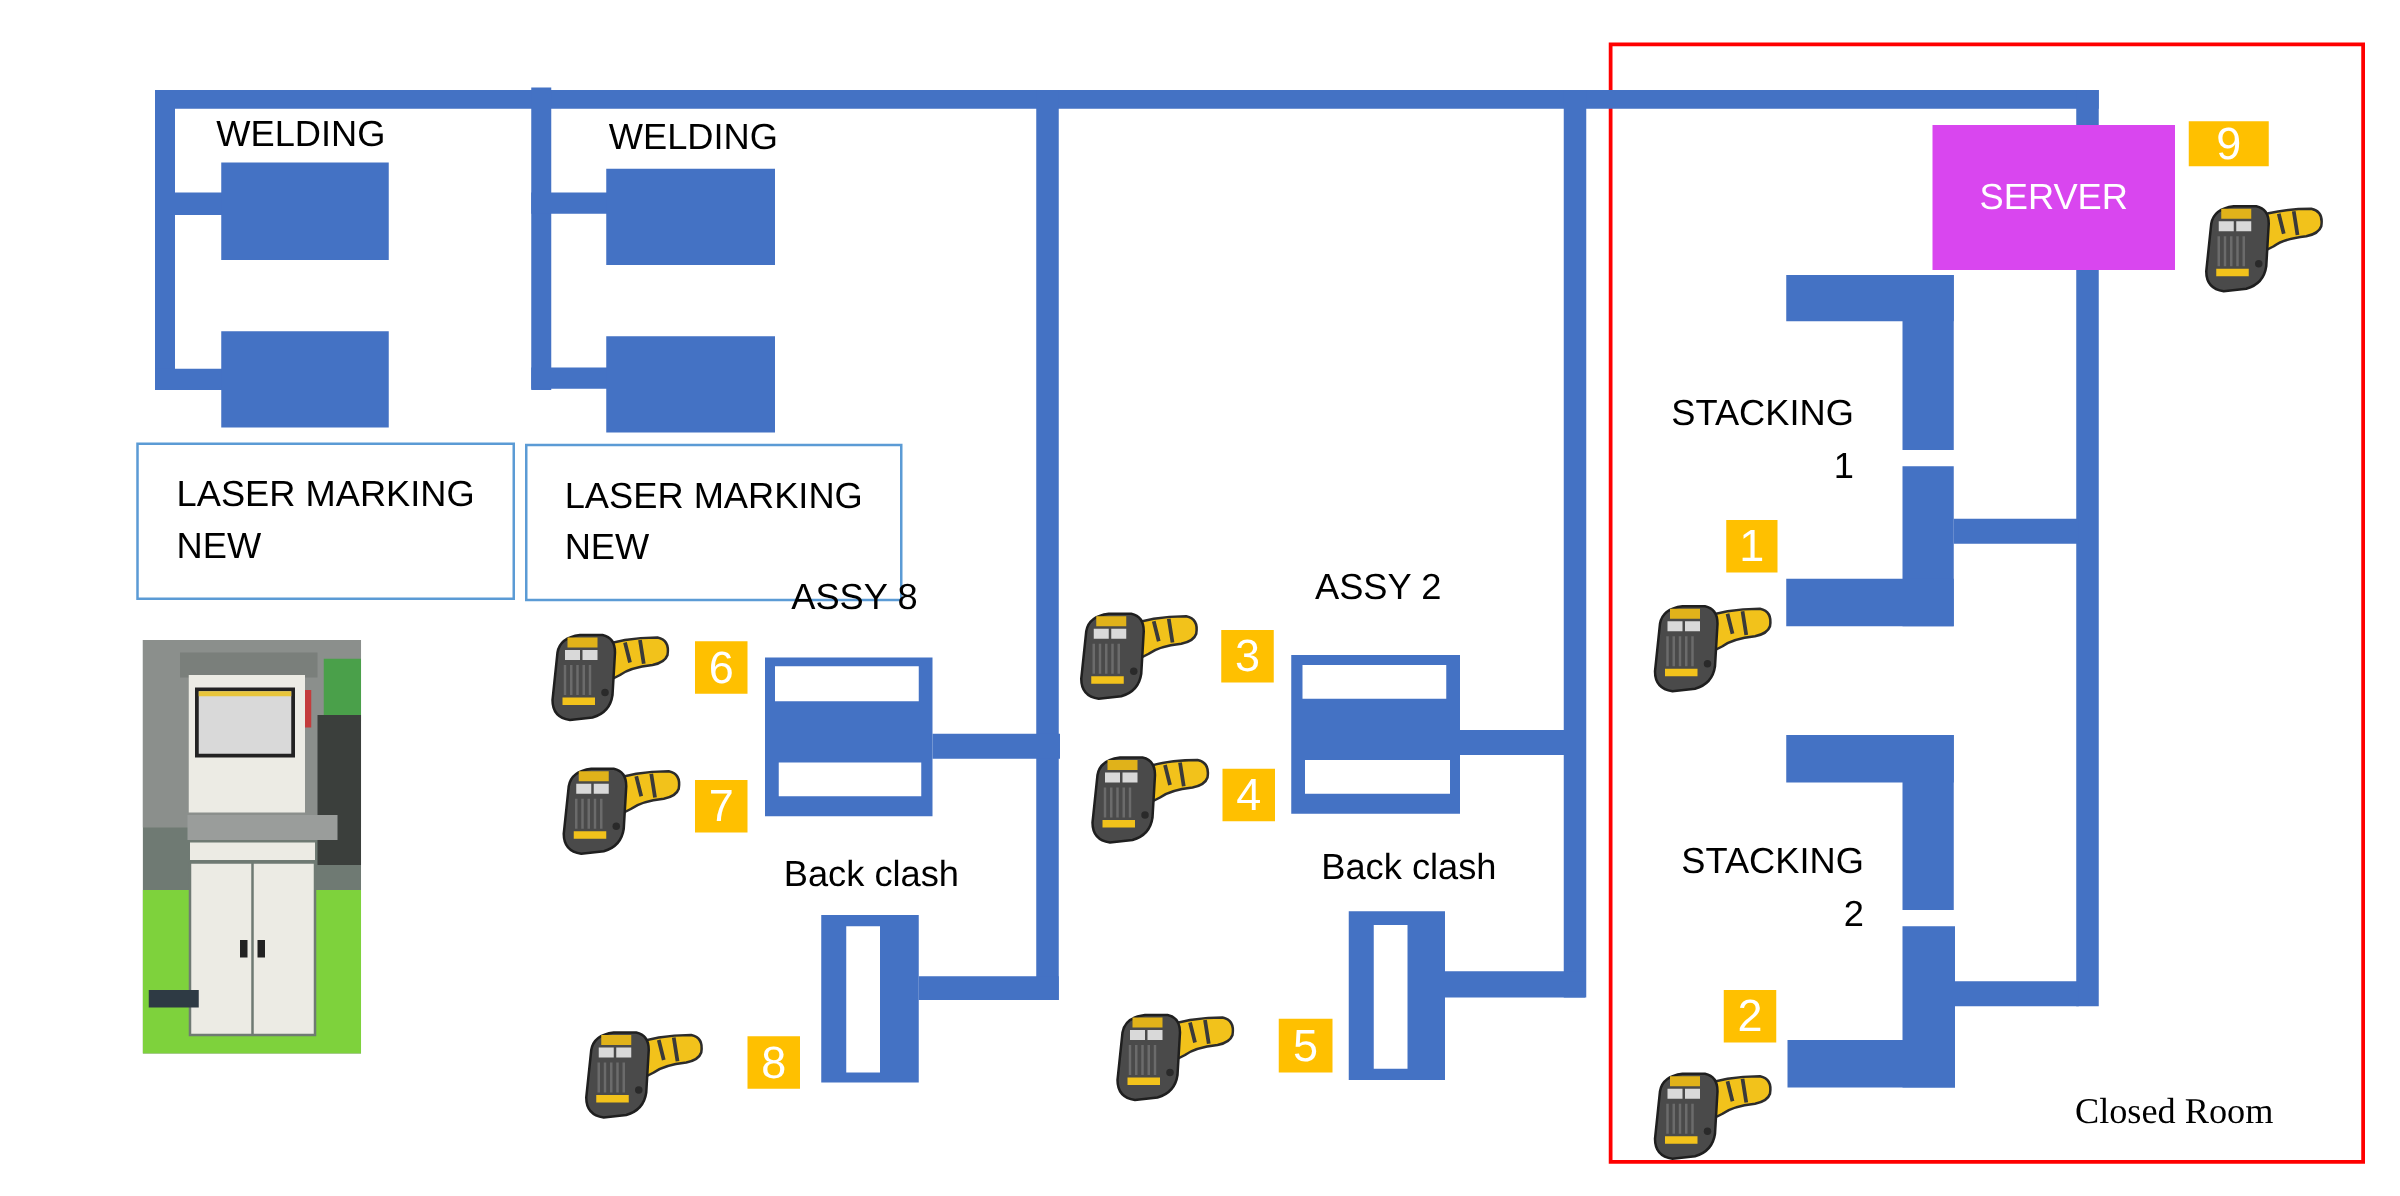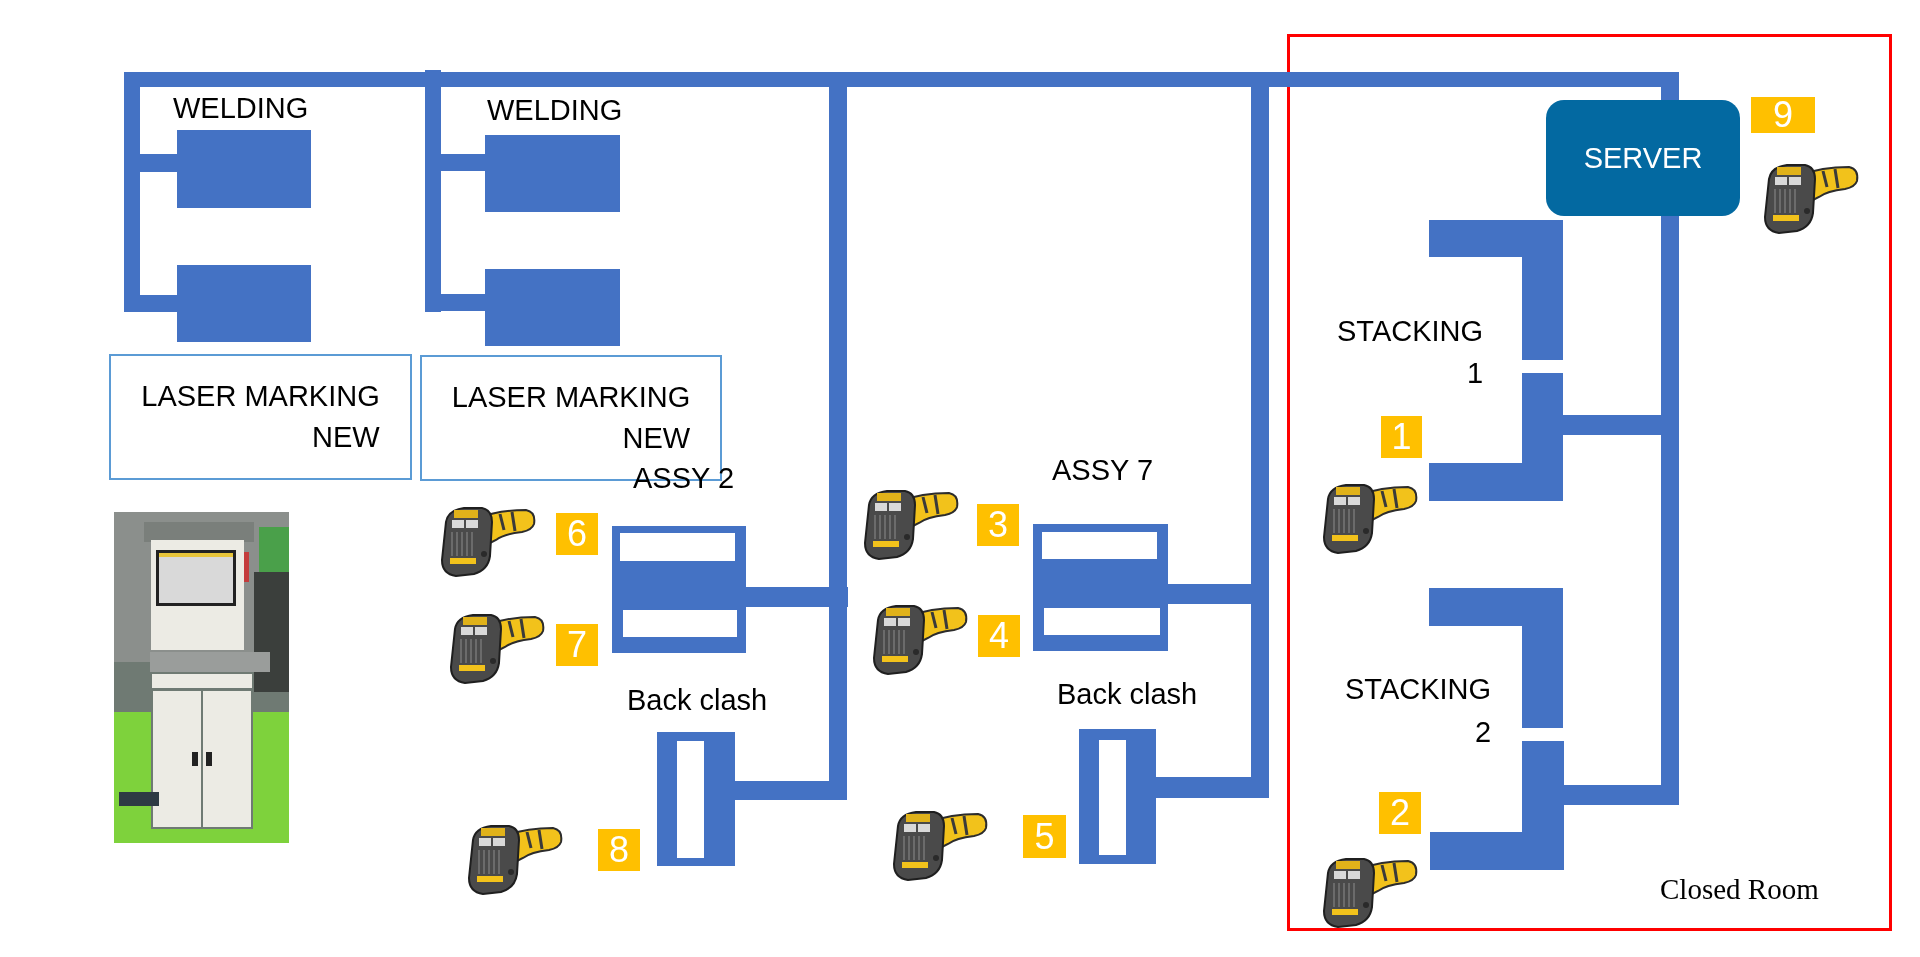--- a/index.html
+++ b/index.html
@@ -1,25 +1,25 @@
 <!DOCTYPE html>
 <html><head>
 <meta charset="utf-8">
 <style>
   html, body { margin:0; padding:0; }
   body { width:1920px; height:957px; position:relative; background:#ffffff; overflow:hidden;
          font-family:"Liberation Sans", "DejaVu Sans", sans-serif; }
   .b { position:absolute; background:#4472C4; }
   .w { position:absolute; background:#ffffff; }
   .lbl { position:absolute; color:#000; font-size:29px; line-height:34px; text-align:right; white-space:nowrap; }
-  .laser { position:absolute; border:2px solid #5B9BD5; box-sizing:border-box; display:flex; align-items:center; justify-content:center; text-align:right; font-size:29px; line-height:41px; color:#000; }
+  .laser { position:absolute; border:2px solid #5B9BD5; box-sizing:border-box; display:flex; align-items:center; justify-content:center; text-align:left; font-size:29px; line-height:41px; color:#000; }
   .badge { position:absolute; background:#FFC000; color:#fff; font-size:36px; display:flex; align-items:center; justify-content:center; line-height:1; }
   .scanner { position:absolute; width:100px; height:78px; }
   .redbox { position:absolute; border:3px solid #FF0000; box-sizing:border-box; }
-  .server { position:absolute; background:#0369a1; color:#fff; font-size:29px; display:flex; align-items:center; justify-content:center;border-radius:18px; }
+  .server { position:absolute; background:#d946ef; color:#fff; font-size:29px; display:flex; align-items:center; justify-content:center; }
   .photo { position:absolute; overflow:hidden; }
 </style>
 </head>
 <body>
 
 <svg width="0" height="0" style="position:absolute">
   <defs>
     <symbol id="scn" viewBox="0 0 100 78">
       <path d="M40 18 Q60 10 88 10 Q98 12 96 24 Q94 30 84 32 Q66 34 58 40 L50 44 Z" fill="#f2c21b" stroke="#2c2c2c" stroke-width="2"></path>
       <path d="M62 14 L66 30 M74 12 L77 31" stroke="#3a3a3a" stroke-width="3"></path>
@@ -63,33 +63,33 @@
       </div>
   </div>
   <div class="laser" style="left:420px;top:355px;width:302px;height:126px;">
     <div>
         <div>LASER MARKING</div>
         <div>NEW</div>
       </div>
   </div>
 
   <div class="b" style="left:829px;top:72px;width:18px;height:728px;"></div>
-  <div class="lbl" style="left:633px;top:461px;">ASSY 2</div>
+  <div class="lbl" style="left:633px;top:461px;">ASSY 8</div>
   <div class="b" style="left:612px;top:526px;width:134px;height:127px;"></div>
   <div class="w" style="left:620px;top:533px;width:115px;height:28px;"></div>
   <div class="w" style="left:623px;top:610px;width:114px;height:27px;"></div>
   <div class="b" style="left:746px;top:587px;width:102px;height:20px;"></div>
 
   <div class="lbl" style="left:627px;top:683px;">Back clash</div>
   <div class="b" style="left:657px;top:732px;width:78px;height:134px;"></div>
   <div class="w" style="left:677px;top:741px;width:27px;height:117px;"></div>
   <div class="b" style="left:735px;top:781px;width:112px;height:19px;"></div>
 
   <div class="b" style="left:1251px;top:72px;width:18px;height:726px;"></div>
-  <div class="lbl" style="left:1052px;top:453px;">ASSY 7</div>
+  <div class="lbl" style="left:1052px;top:453px;">ASSY 2</div>
   <div class="b" style="left:1033px;top:524px;width:135px;height:127px;"></div>
   <div class="w" style="left:1042px;top:532px;width:115px;height:27px;"></div>
   <div class="w" style="left:1044px;top:608px;width:116px;height:27px;"></div>
   <div class="b" style="left:1168px;top:584px;width:100px;height:20px;"></div>
 
   <div class="lbl" style="left:1057px;top:677px;">Back clash</div>
   <div class="b" style="left:1079px;top:729px;width:77px;height:135px;"></div>
   <div class="w" style="left:1099px;top:740px;width:27px;height:115px;"></div>
   <div class="b" style="left:1156px;top:777px;width:112px;height:21px;"></div>
 

